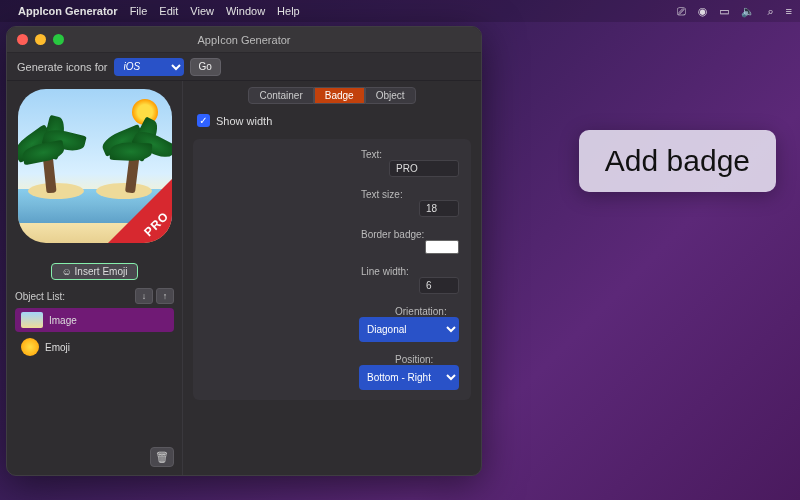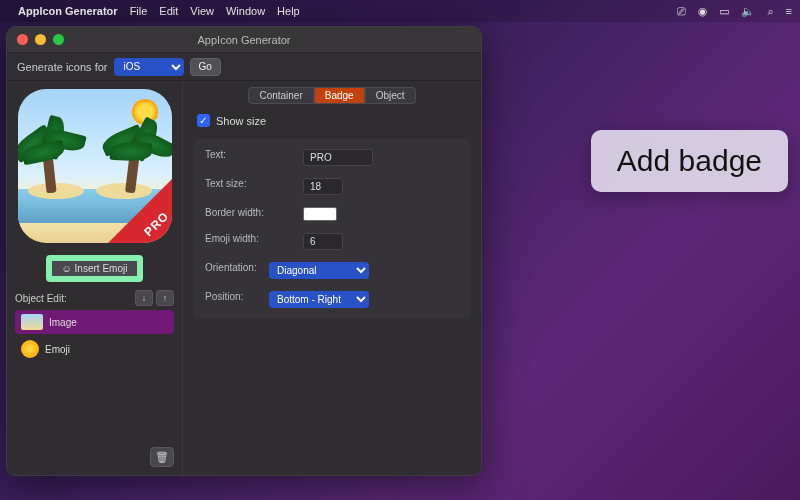--- a/index.html
+++ b/index.html
@@ -12,21 +12,21 @@
 .menubar .right span { opacity:0.9; }
 .window { position:absolute; top:26px; left:6px; width:476px; height:450px; background:#2f2d30; border:1px solid #3f3d42; border-radius:10px; box-shadow:0 10px 40px rgba(0,0,0,0.5); overflow:hidden; display:flex; flex-direction:column; }
 .titlebar { height:26px; background:#383639; display:flex; align-items:center; padding:0 10px; position:relative; border-bottom:1px solid #2a282c; }
 .traffic { display:flex; gap:7px; }
 .traffic span { width:11px; height:11px; border-radius:50%; display:block; }
 .traffic .r { background:#ff5f57; }
 .traffic .y { background:#febc2e; }
 .traffic .g { background:#28c840; }
 .wtitle { position:absolute; left:0; right:0; text-align:center; font-size:11px; color:#bbb; pointer-events:none; }
 .toolbar { height:28px; background:#302e32; border-bottom:1px solid #252328; display:flex; align-items:center; padding:0 10px; gap:6px; font-size:11px; color:#ccc; }
-.select { background:#2952c8; color:#fff; border:none; border-radius:4px; font-size:10px; padding:2px 6px; height:18px; min-width:70px; }
+.select { background:#2952c8; color:#fff; border:none; border-radius:4px; font-size:10px; padding:2px 6px; height:18px; min-width:70px;font-style:italic; }
 .btn { background:#525055; color:#eee; border:1px solid #626067; border-radius:4px; font-size:10px; padding:1px 8px; height:18px; cursor:pointer; }
 .body { flex:1; display:flex; overflow:hidden; }
 .leftpane { width:176px; border-right:1px solid #3a383d; padding:8px; display:flex; flex-direction:column; }
 .preview { width:154px; height:154px; border-radius:28px; background:linear-gradient(180deg,#a4d4f7 0%,#d9f0ff 55%,#fff3c4 75%,#e8d090 100%); position:relative; overflow:hidden; margin:0 auto 8px; }
 .sun { position:absolute; top:10px; right:14px; width:26px; height:26px; background:radial-gradient(circle,#ffdd44 40%,#ff9c00 70%); border-radius:50%; }
 .palm { position:absolute; bottom:50px; width:10px; height:50px; background:#6b4a2f; border-radius:3px; }
 .palm.l { left:26px; transform:rotate(-6deg); }
 .palm.r { right:34px; transform:rotate(7deg); }
 .leaf { position:absolute; width:42px; height:18px; background:radial-gradient(#1a7a2e,#0d5018); border-radius:50% 10% 50% 10%; }
 .palm.l .leaf:nth-child(1){top:-10px;left:-30px;transform:rotate(-30deg);}
@@ -35,49 +35,49 @@
 .palm.l .leaf:nth-child(4){top:0;left:-20px;transform:rotate(-5deg);}
 .palm.r .leaf:nth-child(1){top:-10px;left:-30px;transform:rotate(-30deg);}
 .palm.r .leaf:nth-child(2){top:-14px;left:-8px;transform:rotate(-70deg);}
 .palm.r .leaf:nth-child(3){top:-10px;left:2px;transform:rotate(20deg);}
 .palm.r .leaf:nth-child(4){top:0;left:-20px;transform:rotate(-5deg);}
 .island { position:absolute; bottom:44px; width:56px; height:16px; background:#eeda99; border-radius:50%; }
 .island.l{left:10px;} .island.r{right:20px;}
 .wave { position:absolute; bottom:20px; left:0; right:0; height:34px; background:linear-gradient(180deg,#6fc3ef,#3a91d0); opacity:0.8; }
 .badgerib { position:absolute; bottom:0; right:0; width:0; height:0; border-style:solid; border-width:0 0 64px 64px; border-color:transparent transparent #d7282f transparent; }
 .badgerib-txt { position:absolute; bottom:12px; right:0px; transform:rotate(-45deg); color:#fff; font-weight:700; font-size:12px; letter-spacing:1px; }
-.insert { display:block; margin:4px auto 8px; background:#4a484e; border:6px solid #86efac; color:#ddd; font-size:10px; padding:2px 10px; border-radius:4px; cursor:pointer; }
+.insert { display:block; margin:12px auto 8px; background:#4a484e; border:1px solid #86efac; color:#ddd; font-size:10px; padding:2px 10px; border-radius:4px; cursor:pointer; }
 .listhdr { display:flex; align-items:center; font-size:10px; color:#ccc; margin-bottom:4px; }
 .listhdr .sort { margin-left:auto; display:flex; gap:3px; }
 .sortbtn { width:18px; height:16px; background:#4a484e; border:1px solid #5a585e; border-radius:3px; color:#ccc; font-size:9px; display:flex; align-items:center; justify-content:center; cursor:pointer; }
 .objlist { flex:1; }
 .obj { display:flex; align-items:center; gap:6px; padding:4px 6px; border-radius:4px; font-size:10px; color:#ddd; margin-bottom:2px; cursor:pointer; }
 .obj.sel { background:#701a75; }
 .obj .thumb { width:22px; height:16px; border-radius:2px; }
 .thumb.img { background:linear-gradient(180deg,#a4d4f7,#eeda99); }
 .thumb.emo { background:radial-gradient(circle,#ffdd44,#ff9c00); border-radius:50%; width:18px; height:18px; }
 .trash { align-self:flex-end; width:24px; height:20px; background:#4a484e; border:1px solid #5a585e; border-radius:4px; color:#ccc; font-size:11px; display:flex; align-items:center; justify-content:center; cursor:pointer; margin-top:4px; }
 .rightpane { flex:1; padding:6px 10px 20px; overflow:auto; }
 .tabs { display:flex; justify-content:center; gap:0; margin-bottom:10px; }
 .tab { font-size:10px; color:#ccc; padding:2px 10px; background:#3c3a40; border:1px solid #4d4b52; cursor:pointer; }
 .tab:first-child { border-radius:4px 0 0 4px; }
 .tab:last-child { border-radius:0 4px 4px 0; }
 .tab.active { background:#c2410c; color:#fff; }
 .chk { display:flex; align-items:center; gap:6px; font-size:11px; color:#ddd; margin:6px 0 12px 4px; }
 .chkbox { width:13px; height:13px; background:#2f62ff; border-radius:3px; display:flex; align-items:center; justify-content:center; color:#fff; font-size:10px; }
 .form { background:#353338; border-radius:6px; padding:10px 12px; font-size:10px; color:#bbb; }
-.row { display:flex; align-items:flex-start; margin-bottom:12px; }
+.row { display:flex; align-items:flex-end; margin-bottom:12px;flex-direction:column; }
 .row label { width:98px; }
 .txtfield { background:#2a282d; border:1px solid #444248; color:#ddd; font-size:10px; padding:2px 6px; border-radius:3px; width:70px; height:17px; }
 .txtfield.sm { width:40px; }
 .swatch { width:34px; height:14px; border:1px solid #666; border-radius:2px; cursor:pointer; }
 .swatch.white { background:#fff; }
 .swatch.red { background:#e53a2f; }
-.sel2 { background:#2952c8; color:#fff; border:none; border-radius:4px; font-size:10px; padding:1px 4px; height:17px; width:100px; }
-.callout { position:absolute; top:130px; right:12px; background:rgba(230,225,240,0.88); border-radius:10px; padding:14px 26px; font-size:30px; font-weight:500; color:#111; box-shadow:0 4px 20px rgba(0,0,0,0.3); }
+.sel2 { background:#2952c8; color:#fff; border:none; border-radius:4px; font-size:10px; padding:1px 4px; height:25px; width:100px; }
+.callout { position:absolute; top:130px; right:24px; background:rgba(230,225,240,0.88); border-radius:10px; padding:14px 26px; font-size:30px; font-weight:500; color:#111; box-shadow:0 4px 20px rgba(0,0,0,0.3); }
 </style>
 </head>
 <body>
 
 <div class="menubar">
   <span class="apple"></span>
   <span class="appname">AppIcon Generator</span>
   <span class="mitem">File</span>
   <span class="mitem">Edit</span>
   <span class="mitem">View</span>
@@ -129,21 +129,21 @@
             <div class="leaf"></div>
             <div class="leaf"></div>
             <div class="leaf"></div>
             <div class="leaf"></div>
           </div>
         <div class="badgerib"></div>
         <div class="badgerib-txt">PRO</div>
       </div>
       <button class="insert">☺ <span>Insert Emoji</span></button>
       <div class="listhdr">
-        <span>Object Edit:</span>
+        <span>Object List:</span>
         <div class="sort">
           <div class="sortbtn">↓</div>
           <div class="sortbtn">↑</div>
         </div>
       </div>
       <div class="objlist">
         <div class="obj sel">
           <div class="thumb img"></div>
           <span>Image</span>
         </div>
@@ -156,37 +156,37 @@
     </div>
 
     <div class="rightpane">
       <div class="tabs">
         <div class="tab">Container</div>
         <div class="tab active">Badge</div>
         <div class="tab">Object</div>
       </div>
       <div class="chk">
         <div class="chkbox">✓</div>
-        <span>Show size</span>
+        <span>Show width</span>
       </div>
       <div class="form">
         <div class="row">
           <label>Text:</label>
           <input class="txtfield" value="PRO" style="">
         </div>
         <div class="row">
           <label>Text size:</label>
           <input class="txtfield sm" value="18" style="">
         </div>
         <div class="row">
-          <label>Border width:</label>
+          <label>Border badge:</label>
           <div class="swatch white"></div>
         </div>
         <div class="row">
-          <label>Emoji width:</label>
+          <label>Line width:</label>
           <input class="txtfield sm" value="6" style="">
         </div>
         <div class="row" style="margin-bottom:12px;">
           <label style="width:64px">Orientation:</label>
           <select class="sel2"><option>Diagonal</option></select>
         </div>
         <div class="row" style="margin-bottom:0;">
           <label style="width:64px">Position:</label>
           <select class="sel2"><option>Bottom - Right</option></select>
         </div>

